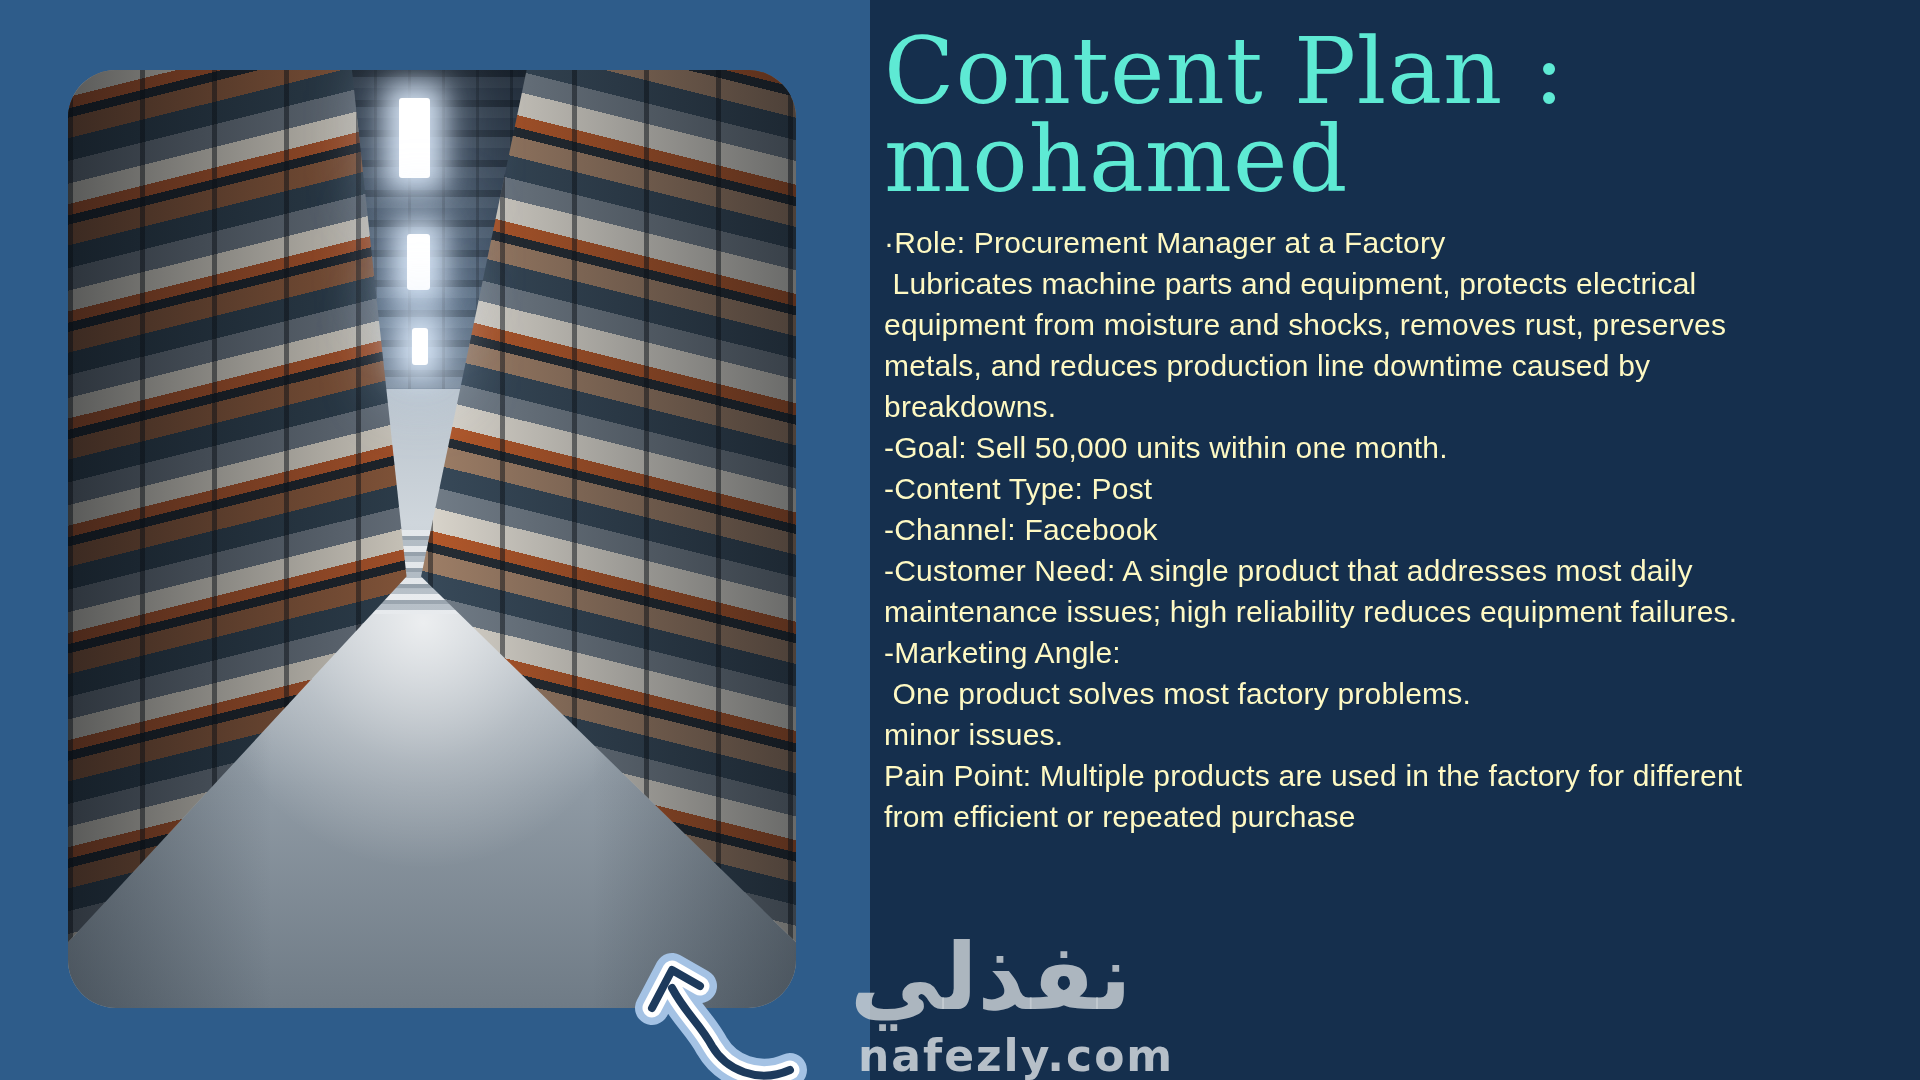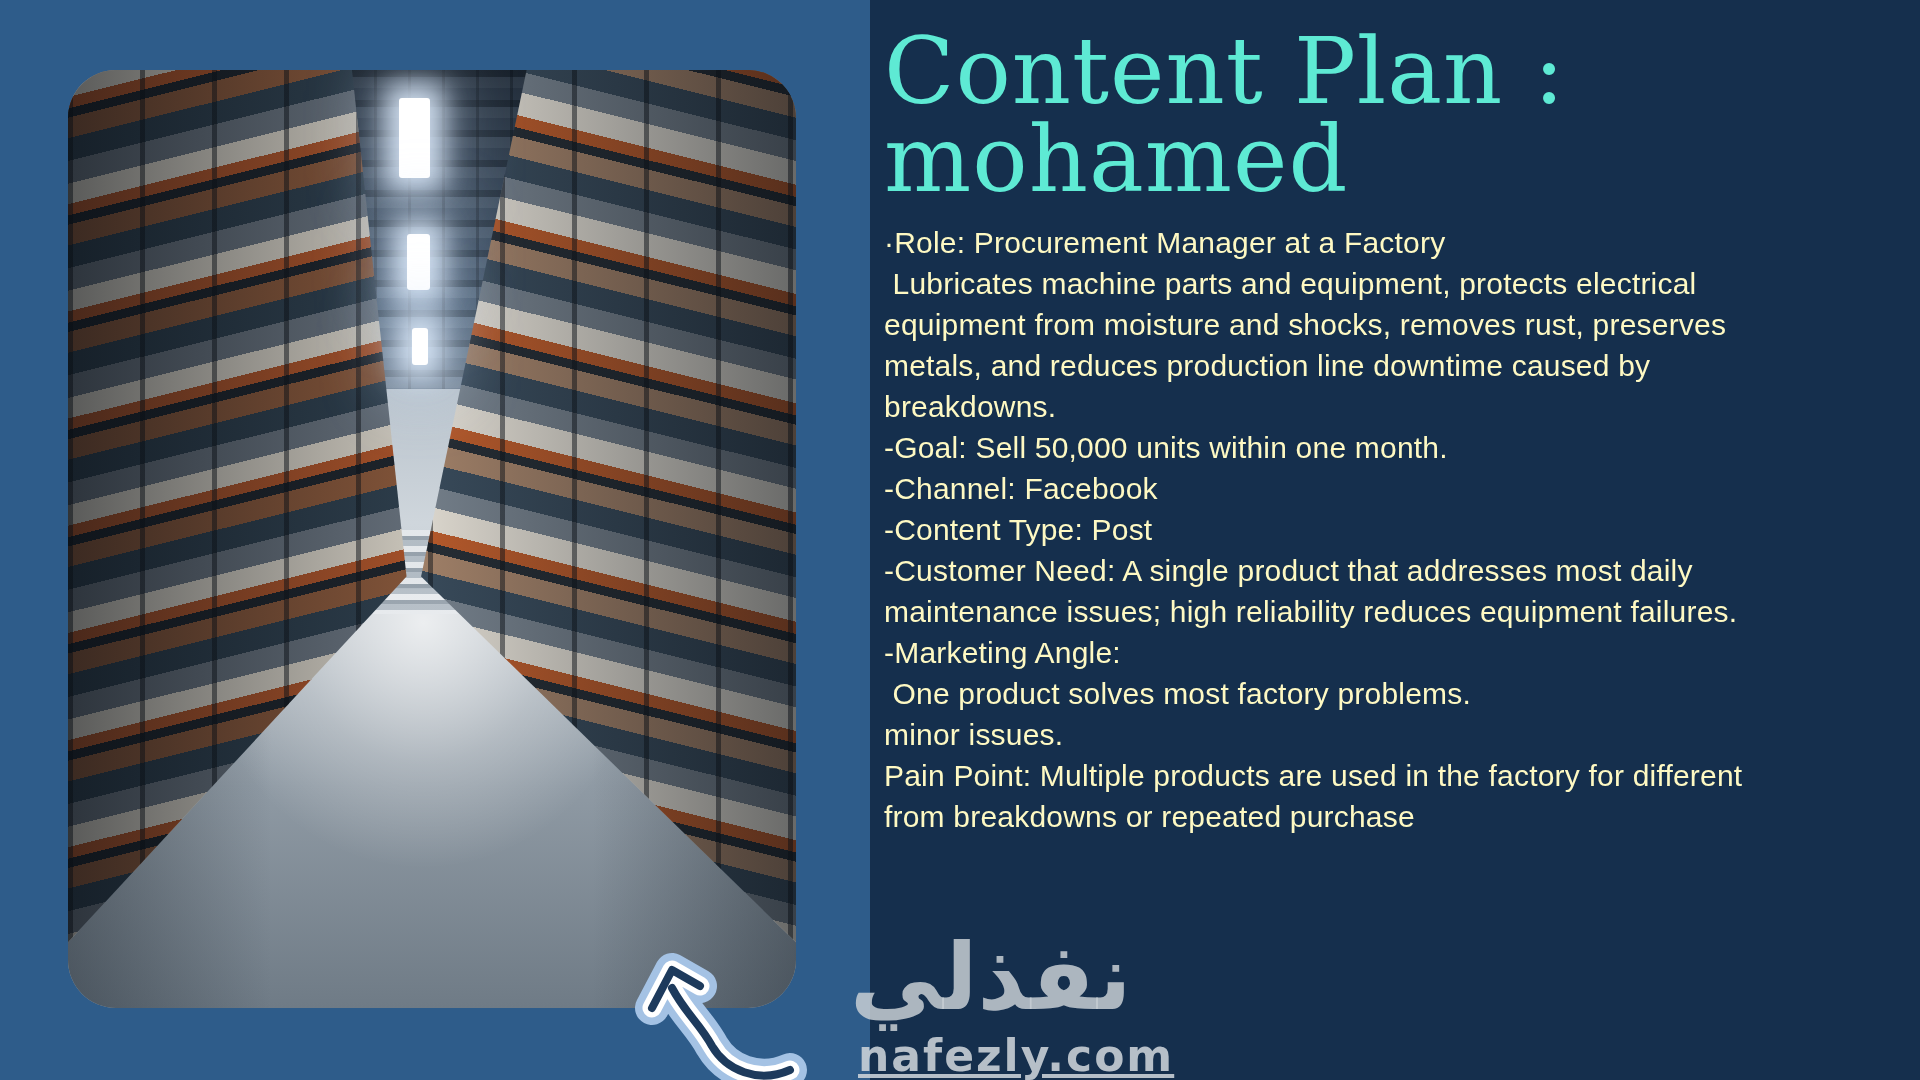--- a/index.html
+++ b/index.html
@@ -86,49 +86,49 @@
   
   .watermark{position:absolute;z-index:4;text-align:left;pointer-events:none;}
   .wm-arabic{
     position:absolute;left:850px;top:928px;
     font-family:"DejaVu Sans",sans-serif;font-weight:bold;
     font-size:92px;line-height:100px;color:rgba(199,206,212,.85);text-align:right;
   }
   .wm-latin{
     position:absolute;left:858px;top:1030px;
     font-family:"DejaVu Sans",sans-serif;font-weight:bold;
-    font-size:44px;letter-spacing:2px;color:rgba(205,212,218,.88);text-decoration:underline;
+    font-size:44px;letter-spacing:2px;color:rgba(205,212,218,.88);
   }
 </style>
 </head>
 <body>
 
 <div class="panel"></div>
 
 <div class="title">
   <div>Content Plan :</div>
   <div>mohamed</div>
 </div>
 
 <div class="body-text">
     <div class="body-line">·Role: Procurement Manager at a Factory</div>
     <div class="body-line"> Lubricates machine parts and equipment, protects electrical</div>
     <div class="body-line">equipment from moisture and shocks, removes rust, preserves</div>
     <div class="body-line">metals, and reduces production line downtime caused by</div>
     <div class="body-line">breakdowns.</div>
     <div class="body-line">-Goal: Sell 50,000 units within one month.</div>
+    <div class="body-line">-Content Type: Post</div>
     <div class="body-line">-Channel: Facebook</div>
-    <div class="body-line">-Content Type: Post</div>
     <div class="body-line">-Customer Need: A single product that addresses most daily</div>
     <div class="body-line">maintenance issues; high reliability reduces equipment failures.</div>
     <div class="body-line">-Marketing Angle:</div>
     <div class="body-line"> One product solves most factory problems.</div>
     <div class="body-line">minor issues.</div>
     <div class="body-line">Pain Point: Multiple products are used in the factory for different</div>
-    <div class="body-line">from breakdowns or repeated purchase</div>
+    <div class="body-line">from efficient or repeated purchase</div>
   </div>
 
 <div class="photo">
   <div class="ceiling"></div>
   <div class="backwall"></div>
   <div class="floor"></div>
   <div class="far-shelves"></div>
   <div class="rack left"></div>
   <div class="rack right"></div>
   <div class="tube t1"></div>

